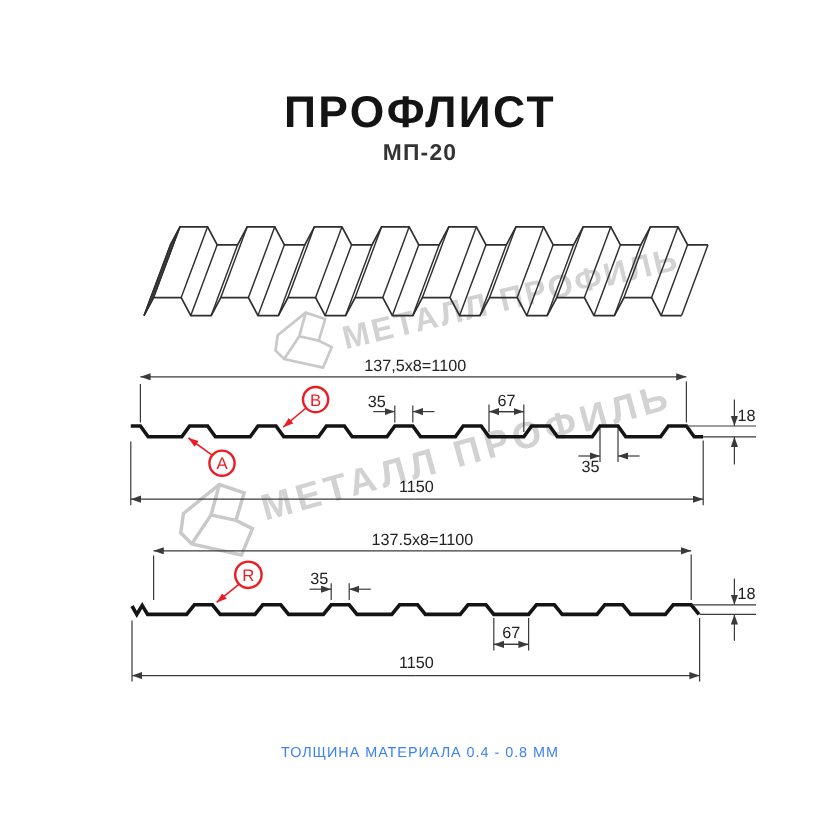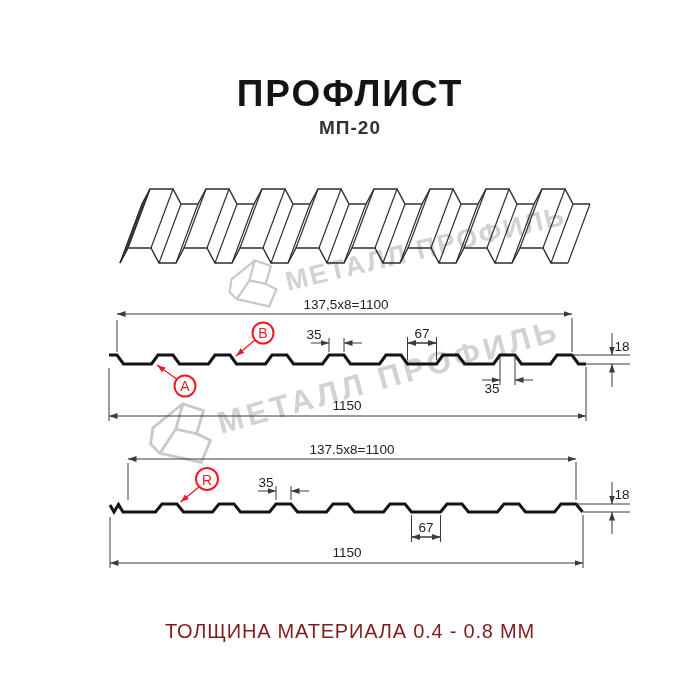--- a/index.html
+++ b/index.html
@@ -3,21 +3,21 @@
 <meta charset="utf-8">
 <style>
   html,body{margin:0;padding:0;background:#fff;}
   .page{position:relative;width:700px;height:700px;background:#ffffff;overflow:hidden;
         font-family:"Liberation Sans", sans-serif;}
   .title{position:absolute;top:57px;left:0;width:700px;text-align:center;
          font-size:37px;font-weight:800;color:#141414;letter-spacing:2px;margin-top:16px;}
   .subtitle{position:absolute;top:117px;left:0;width:700px;text-align:center;
          font-size:19px;font-weight:600;color:#333;letter-spacing:1px;}
   .footer{position:absolute;top:620px;left:0;width:700px;text-align:center;
-         font-size:20px;font-weight:500;color:#7f1d1d;letter-spacing:.8px;}
+         font-size:12px;font-weight:500;color:#3b82f6;letter-spacing:.8px;}
   svg{position:absolute;left:0;top:0;}
   .dimtxt{font-size:13.5px;fill:#222;}
   .redtxt{font-size:14px;fill:#ed1c24;font-weight:500;}
   .wmtxt{font-size:27px;font-weight:700;fill:#d2d2d2;letter-spacing:2px;}
   .wmtxt2{font-size:31px;font-weight:700;fill:#d2d2d2;letter-spacing:4px;}
   .thin{stroke:#3a3a3a;stroke-width:1;fill:none;}
   .prof{stroke:#141414;stroke-width:3;fill:none;}
   .lead{stroke:#ed1c24;stroke-width:1.3;fill:none;}
   .rc{stroke:#ed1c24;stroke-width:2;fill:none;}
 </style>

